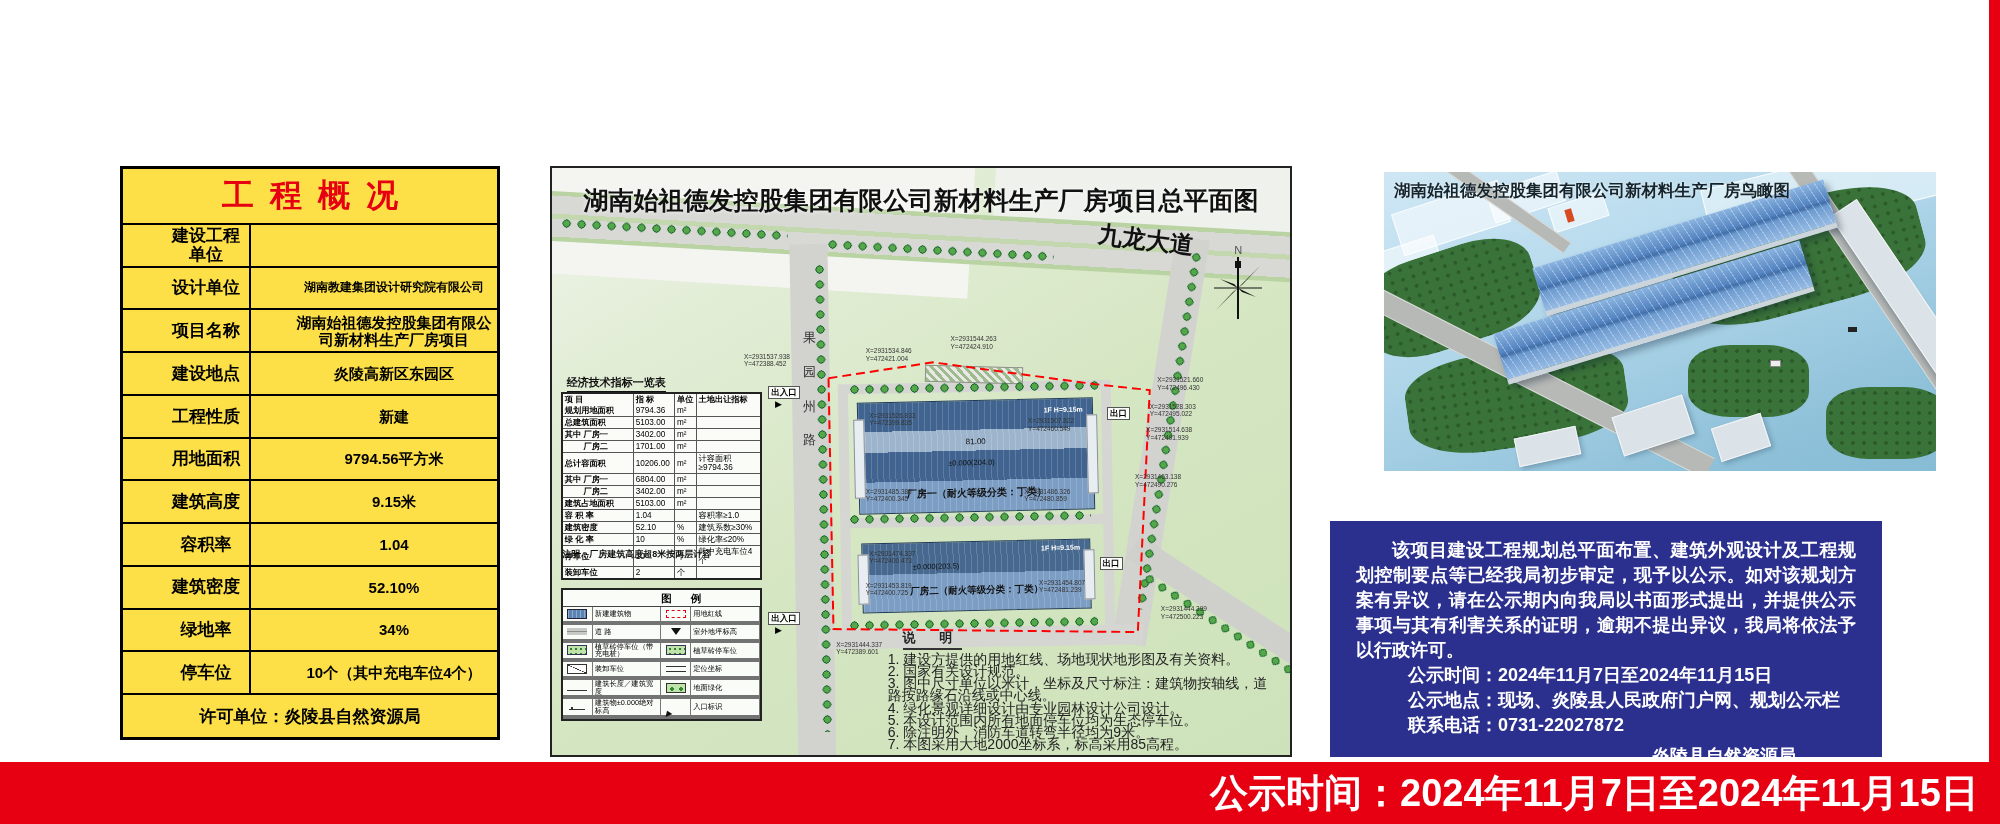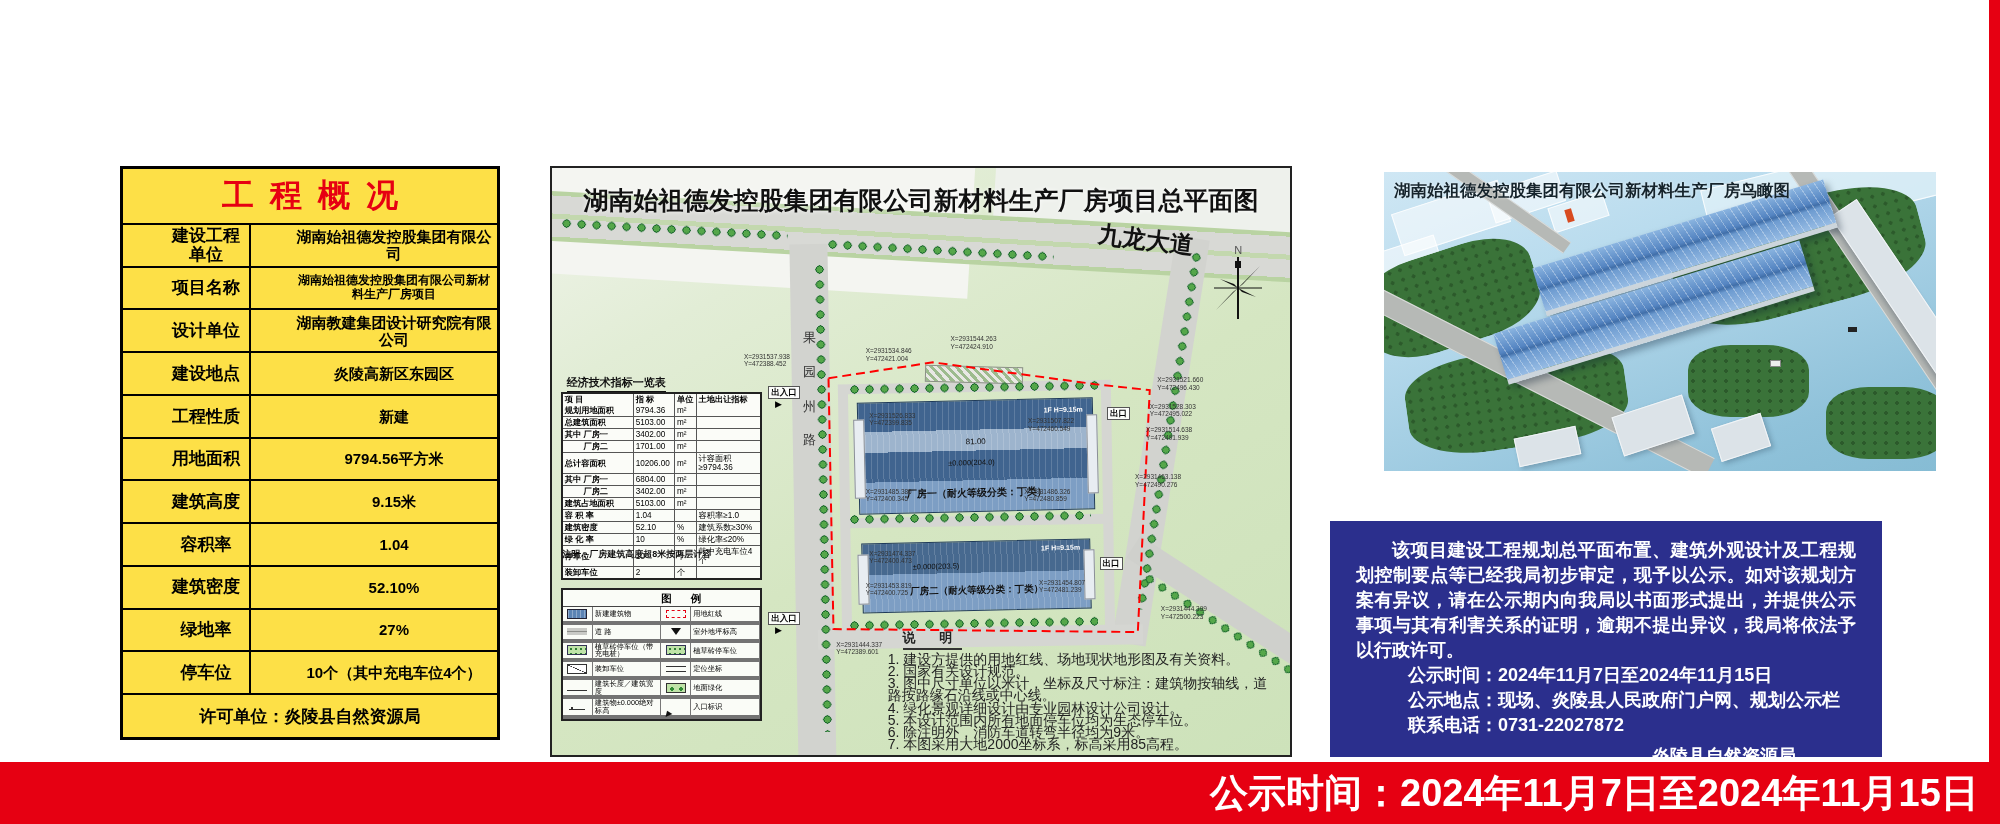--- a/index.html
+++ b/index.html
@@ -203,31 +203,30 @@
 
 <div id="poster">
 
   <div class="edge-right"></div>
 
   <div class="ov">
     <div class="ov-title">工程概况</div>
     <div class="ov-rows">
         <div class="trow">
           <div class="tcell">建设工程单位</div>
-          <div class="tcell">湖南始祖德发控股集团有限公司</div>
+        </div>
+        <div class="trow">
+          <div class="tcell">设计单位</div>
+          <div class="tcell">湖南教建集团设计研究院有限公司</div>
         </div>
         <div class="trow">
           <div class="tcell">项目名称</div>
           <div class="tcell">湖南始祖德发控股集团有限公司新材料生产厂房项目</div>
         </div>
         <div class="trow">
-          <div class="tcell">设计单位</div>
-          <div class="tcell">湖南教建集团设计研究院有限公司</div>
-        </div>
-        <div class="trow">
           <div class="tcell">建设地点</div>
           <div class="tcell">炎陵高新区东园区</div>
         </div>
         <div class="trow">
           <div class="tcell">工程性质</div>
           <div class="tcell">新建</div>
         </div>
         <div class="trow">
           <div class="tcell">用地面积</div>
           <div class="tcell">9794.56平方米</div>
@@ -239,21 +238,21 @@
         <div class="trow">
           <div class="tcell">容积率</div>
           <div class="tcell">1.04</div>
         </div>
         <div class="trow">
           <div class="tcell">建筑密度</div>
           <div class="tcell">52.10%</div>
         </div>
         <div class="trow">
           <div class="tcell">绿地率</div>
-          <div class="tcell">27%</div>
+          <div class="tcell">34%</div>
         </div>
         <div class="trow">
           <div class="tcell">停车位</div>
           <div class="tcell">10个（其中充电车位4个）</div>
         </div>
       </div>
     <div class="ov-foot">许可单位：炎陵县自然资源局</div>
   </div>
 
   <div class="plan">

